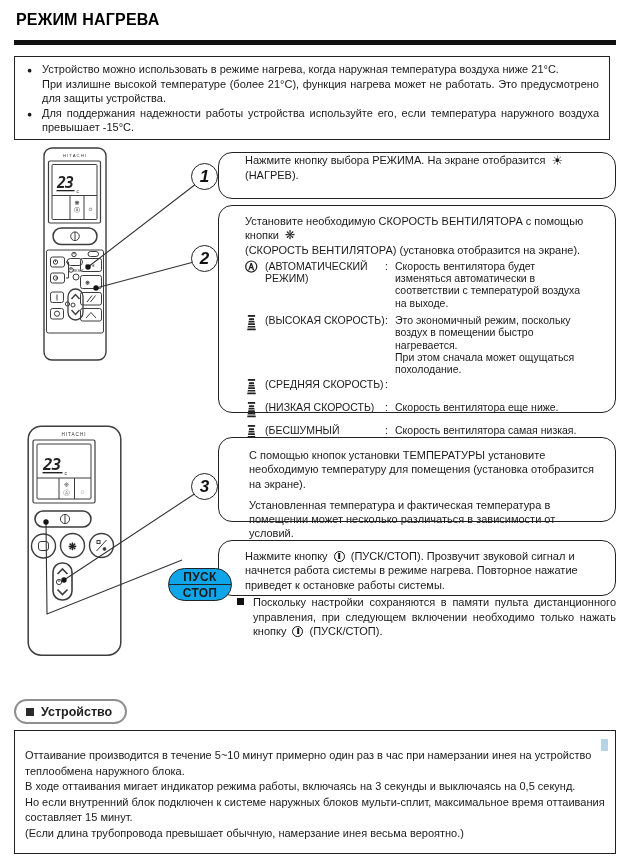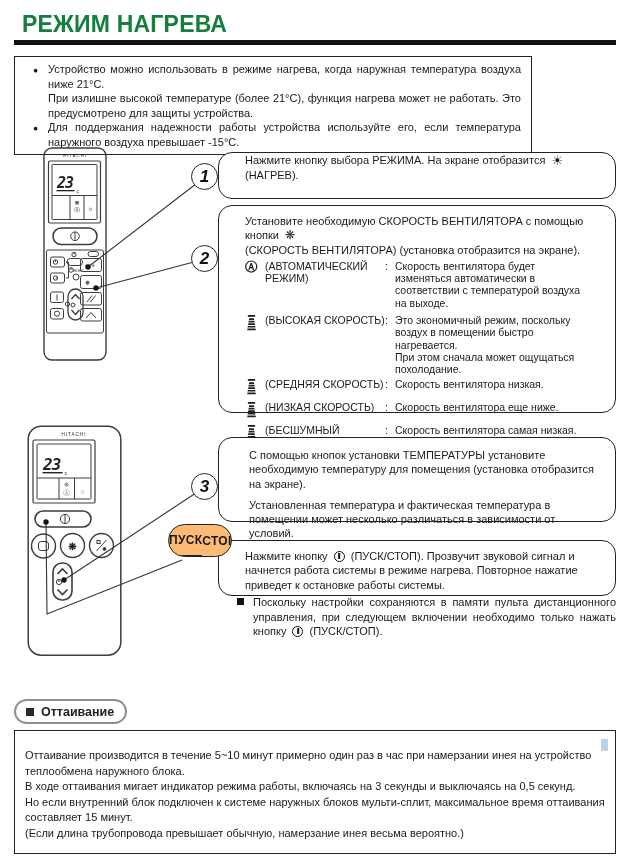--- a/index.html
+++ b/index.html
@@ -4,25 +4,25 @@
 <style>
   html,body{margin:0;padding:0}
   body{
     width:630px;height:860px;position:relative;overflow:hidden;
     background:#fff;color:#1a1a1a;
     font-family:"Liberation Sans",sans-serif;
   }
   .abs{position:absolute}
 
   
-  .title{left:22px;top:11px;font-size:23px;font-weight:800;letter-spacing:.2px;color:#15803d}
+  .title{left:16px;top:11px;font-size:16px;font-weight:800;letter-spacing:.2px;color:#000000}
   .title-rule{left:14px;top:40px;width:602px;height:5px;background:#111}
 
   
-  .intro{left:14px;top:56px;width:518px;border:1.6px solid #222;box-sizing:border-box;padding:5px 10px 4px 17px}
+  .intro{left:14px;top:56px;width:596px;border:1.6px solid #222;box-sizing:border-box;padding:5px 10px 4px 11px}
   .intro ul{margin:0;padding:0}
   .intro li{list-style:none;position:relative;padding-left:16px;font-size:11px;line-height:14.6px;
             text-align:justify;white-space:pre-line}
   .intro li::before{content:"●";position:absolute;left:1px;top:1px;font-size:8.5px}
 
   
   .overlay{left:0;top:0;width:630px;height:860px;pointer-events:none}
 
   
   .stepbox{position:absolute;left:218px;width:398px;border:1.6px solid #222;border-radius:14px;
@@ -42,22 +42,22 @@
   .frow .fd{width:196px;flex:none;font-size:10.5px;line-height:12.3px;white-space:pre-line}
   .mt3{margin-top:3px}.mt6{margin-top:5px}.mt9{margin-top:2px}
 
   
   .num-circle{position:absolute;width:27px;height:27px;box-sizing:border-box;border:1.7px solid #222;
               border-radius:50%;background:#fff;display:flex;align-items:center;justify-content:center;
               font-size:17px;font-weight:bold;font-style:italic;color:#111}
   .nc1{left:191px;top:163px}.nc2{left:191px;top:245px}.nc3{left:191px;top:473px}
 
   
-  .startstop{left:168px;top:524px;width:64px;height:33px;box-sizing:border-box;border:1.8px solid #222;
-             border-radius:17px;background:#fdba74;display:flex;overflow:hidden}
+  .startstop{left:168px;top:568px;width:64px;height:33px;box-sizing:border-box;border:1.8px solid #222;
+             border-radius:17px;background:#0ea5e9;display:flex;flex-direction:column;overflow:hidden}
   .ss-row{flex:1;display:flex;align-items:center;justify-content:center;
           font-size:12px;font-weight:bold;letter-spacing:.3px}
   .ss-row.top{border-bottom:1.4px solid #222}
 
   
   .note{left:236px;top:595px;width:380px;box-sizing:border-box;padding-left:17px;
         font-size:11px;line-height:14.6px;text-align:justify}
   .note-bullet{position:absolute;left:1px;top:3px;width:7px;height:7px;background:#111}
 
   
@@ -241,21 +241,20 @@
         <rect x="2.6" y="0" width="6.8" height="1.7"></rect>
         <polygon points="3.8,3 8.2,3 8.5,4.6 3.5,4.6"></polygon>
         <polygon points="3.4,5.4 8.6,5.4 8.9,7 3.1,7"></polygon>
         <polygon points="3,7.8 9,7.8 9.3,9.4 2.7,9.4"></polygon>
         <polygon points="2.6,10.2 9.4,10.2 9.7,11.8 2.3,11.8"></polygon>
         <polygon points="2.2,12.6 9.8,12.6 10.1,14.2 1.9,14.2"></polygon>
       </svg>
     </span>
     <span class="fl">(СРЕДНЯЯ СКОРОСТЬ)</span>
     <span class="fc">:</span>
-    <span class="fd">Скорость вентилятора низкая.</span>
   </div>
 
   <div class="frow mt9">
     <span class="fi">
       <svg width="13" height="16" viewBox="0 0 12 15" fill="#222">
         <rect x="2.6" y="0" width="6.8" height="1.7"></rect>
         <polygon points="3.8,3 8.2,3 8.5,4.6 3.5,4.6"></polygon>
         <polygon points="3.4,5.4 8.6,5.4 8.9,7 3.1,7"></polygon>
         <polygon points="3,7.8 9,7.8 9.3,9.4 2.7,9.4"></polygon>
         <polygon points="2.6,10.2 9.4,10.2 9.7,11.8 2.3,11.8"></polygon>
@@ -308,21 +307,21 @@
 
 <div class="abs note">
   <span class="note-bullet"></span>
   <span>Поскольку настройки сохраняются в памяти пульта дистанционного управления, при следующем включении необходимо только нажать кнопку</span>
   <span class="pwr"></span>
   <span>(ПУСК/СТОП).</span>
 </div>
 
 <div class="abs defrost-pill">
   <span class="pill-square"></span>
-  <span>Оттаивание</span>
+  <span>Устройство</span>
 </div>
 
 <div class="abs defrost-box">
   <p><span>Оттаивание производится в течение 5~10 минут примерно один раз в час при намерзании инея на устройство теплообмена наружного блока.</span></p>
   <p><span>В ходе оттаивания мигает индикатор режима работы, включаясь на 3 секунды и выключаясь на 0,5 секунд.</span></p>
   <p><span>Но если внутренний блок подключен к системе наружных блоков мульти-сплит, максимальное время оттаивания составляет 15 минут.</span></p>
   <p><span>(Если длина трубопровода превышает обычную, намерзание инея весьма вероятно.)</span></p>
   <span class="artifact"></span>
 </div>
 

